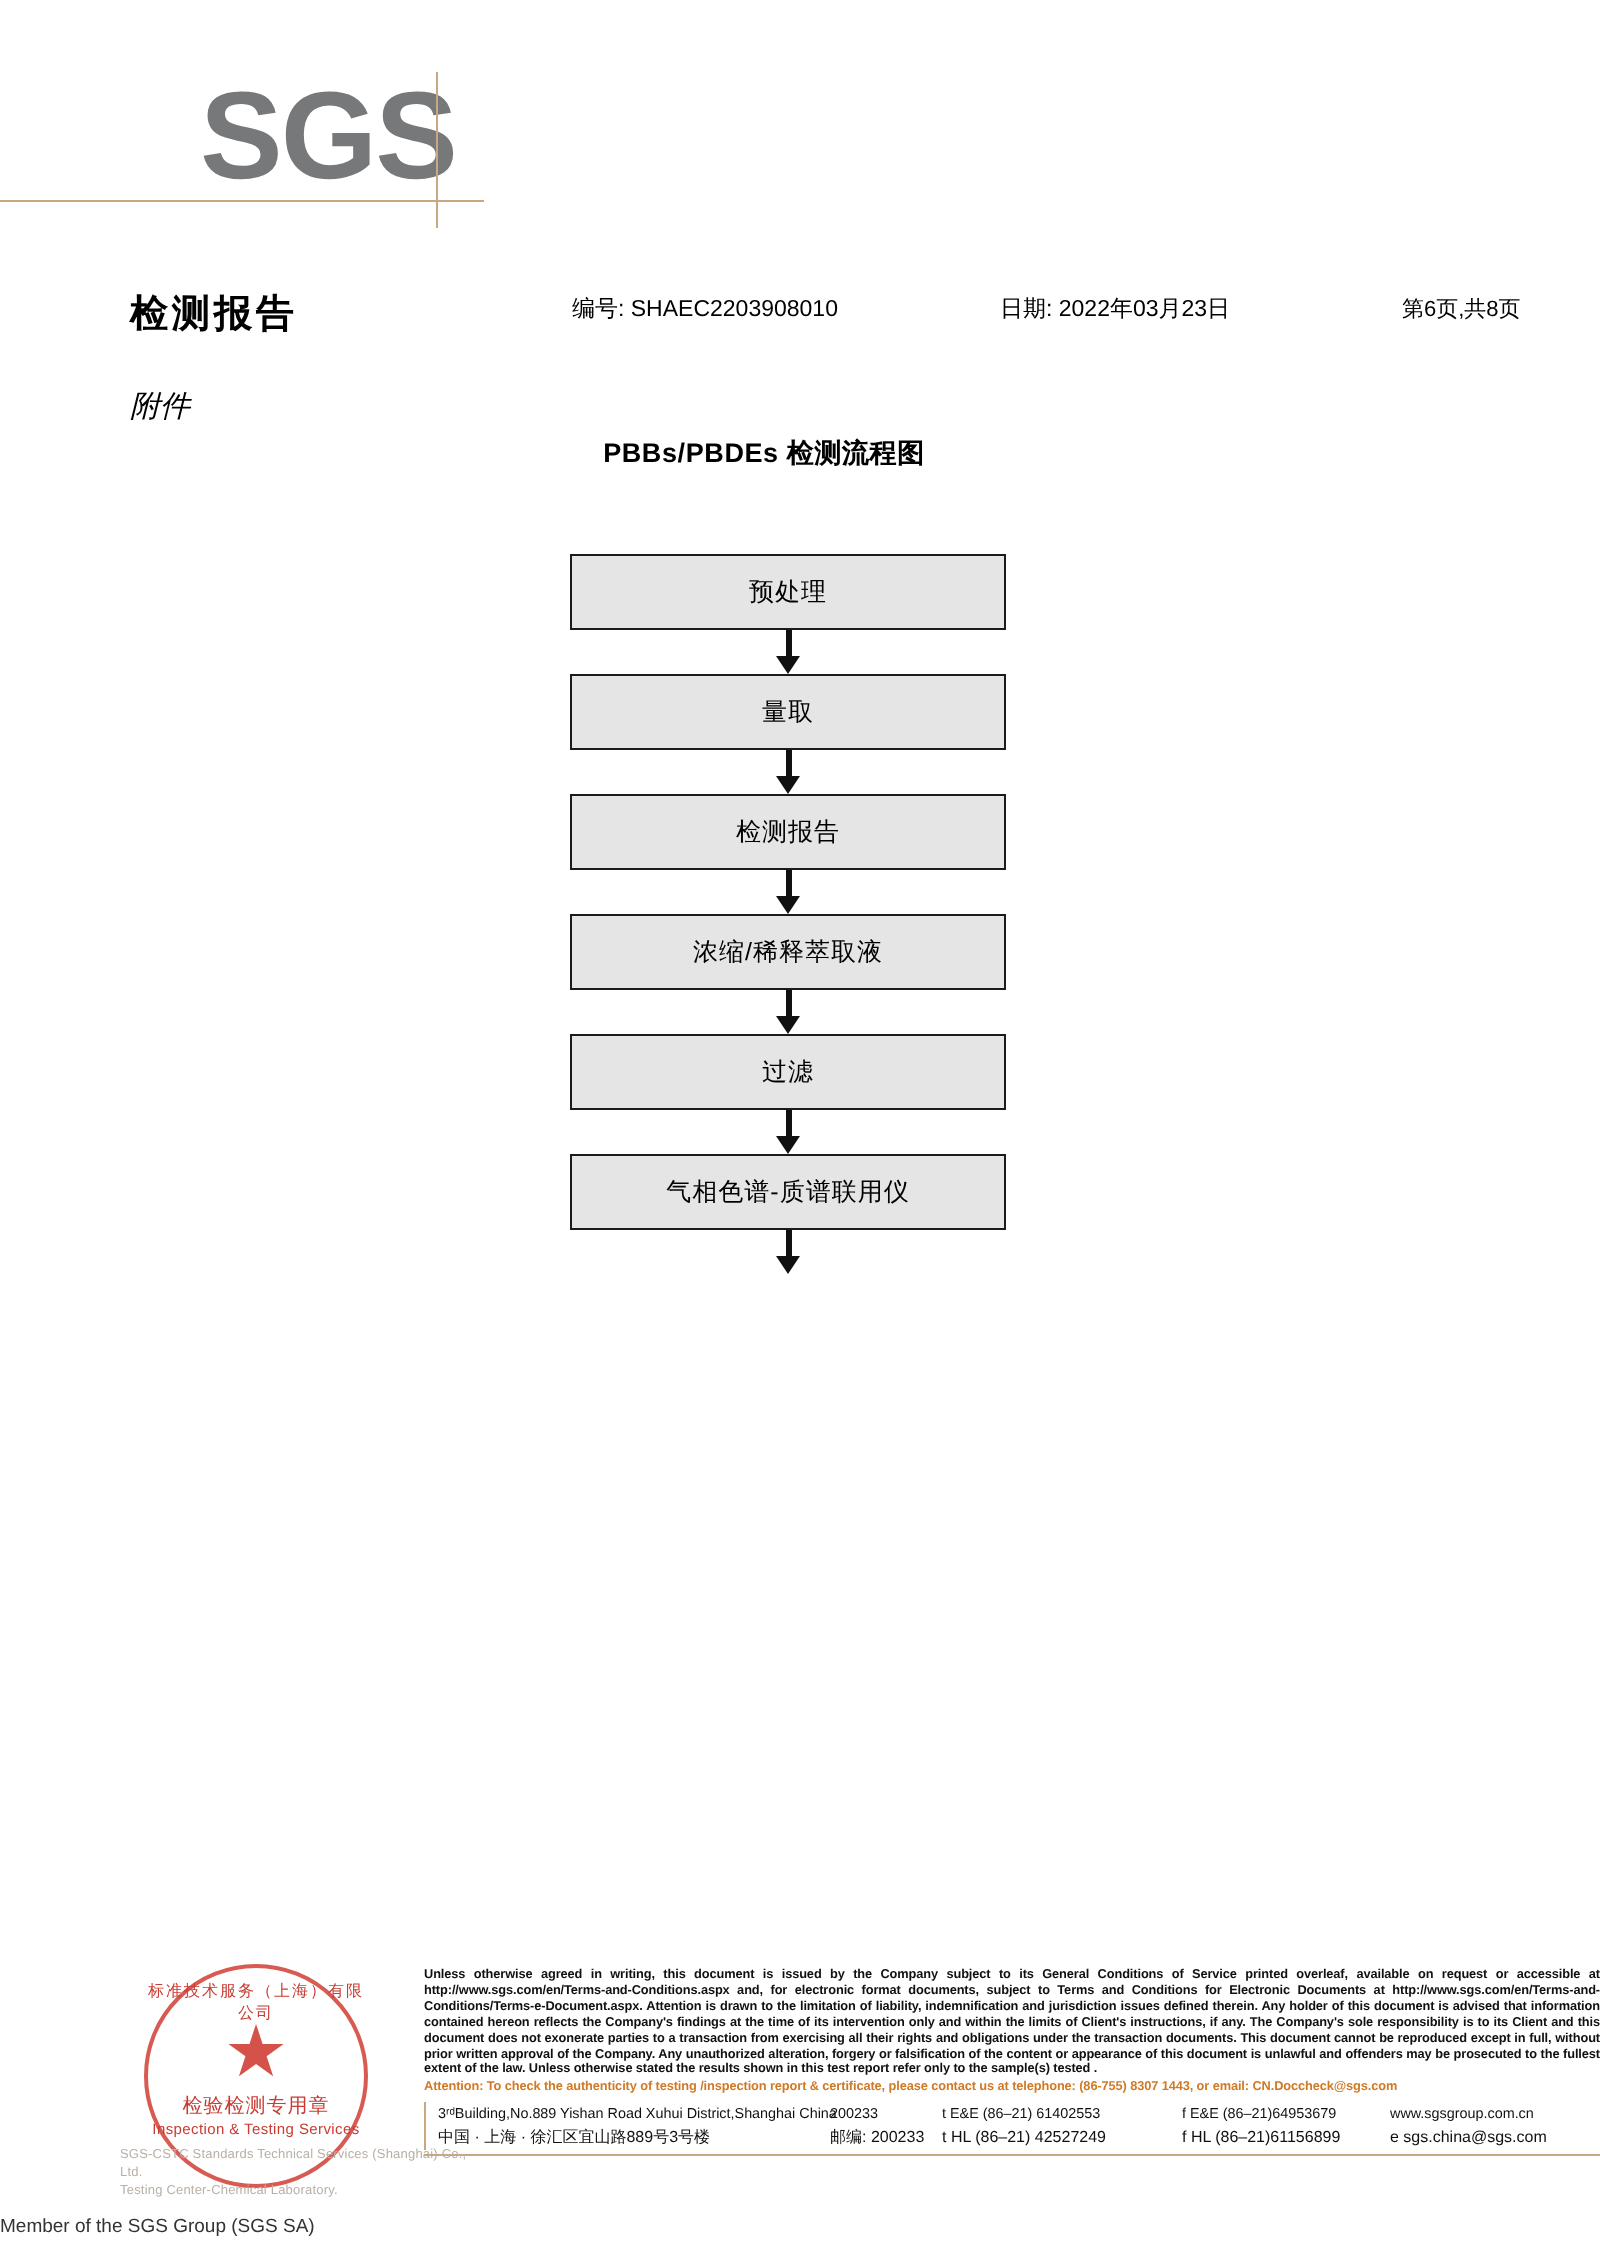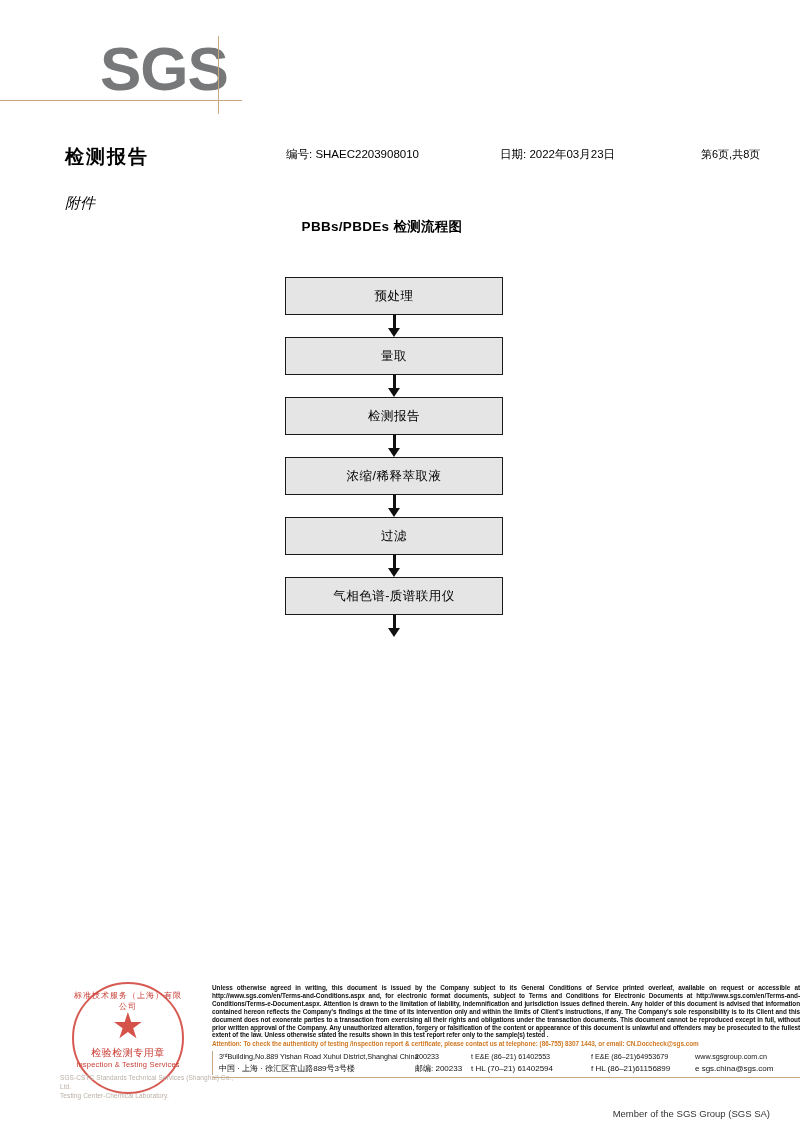--- a/index.html
+++ b/index.html
@@ -271,21 +271,21 @@
     margin-top: 2px;
     width: 588px;
     height: 1px;
     background: #c8a882;
   }
   #member-line {
     position: absolute;
     left: 0;
     top: 1108px;
     width: 800px;
-    text-align: right;
+    text-align: left;
     padding-right: 30px;
     box-sizing: border-box;
     font-size: 9.5px;
     color: #333333;
   }
 </style>
 </head>
 <body>
 
 <div id="logo-block">
@@ -368,21 +368,21 @@
     <div class="addr-row en">
       <span class="addr-street">3ʳᵈBuilding,No.889 Yishan Road Xuhui District,Shanghai China</span>
       <span class="addr-zip">200233</span>
       <span class="addr-tel1">t E&amp;E (86–21) 61402553</span>
       <span class="addr-tel2">f E&amp;E (86–21)64953679</span>
       <span class="addr-web">www.sgsgroup.com.cn</span>
     </div>
     <div class="addr-row cn">
       <span class="addr-street">中国 · 上海 · 徐汇区宜山路889号3号楼</span>
       <span class="addr-zip">邮编: 200233</span>
-      <span class="addr-tel1">t HL (70–21) 61402594</span>
+      <span class="addr-tel1">t HL (86–21) 42527249</span>
       <span class="addr-tel2">f HL (86–21)61156899</span>
       <span class="addr-web">e  sgs.china@sgs.com</span>
     </div>
   </div>
 
   <div id="footer-rule"></div>
 </div>
 
 <div id="member-line">Member of the SGS Group (SGS SA)</div>
 

